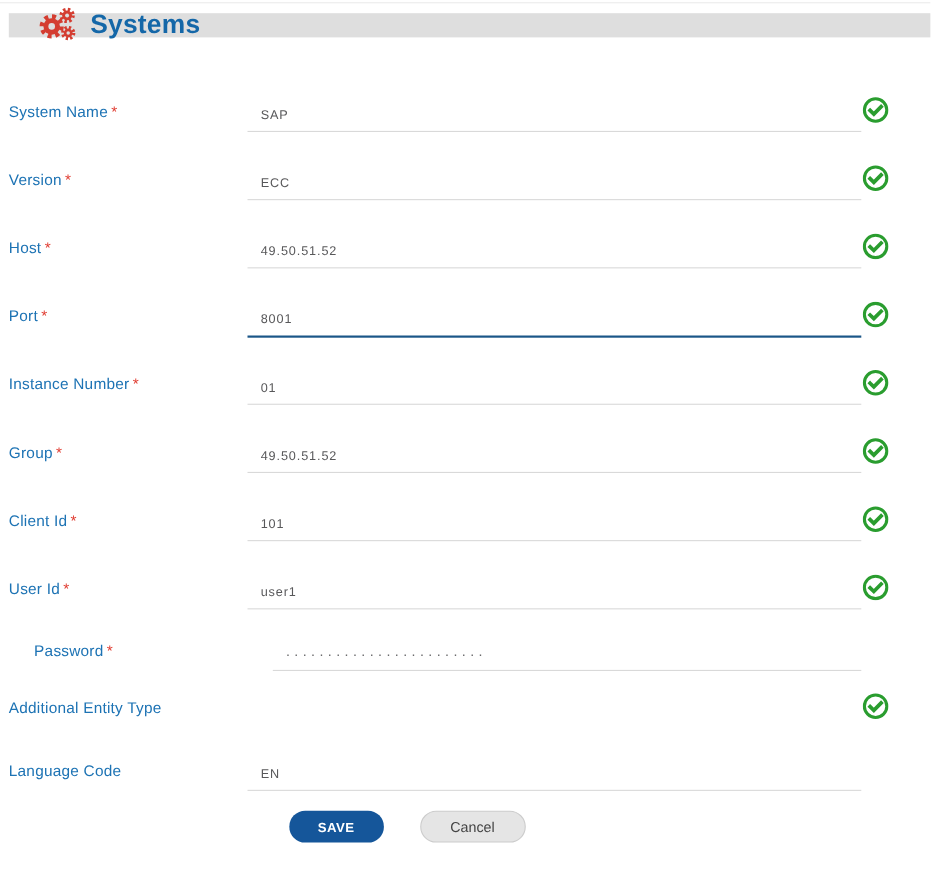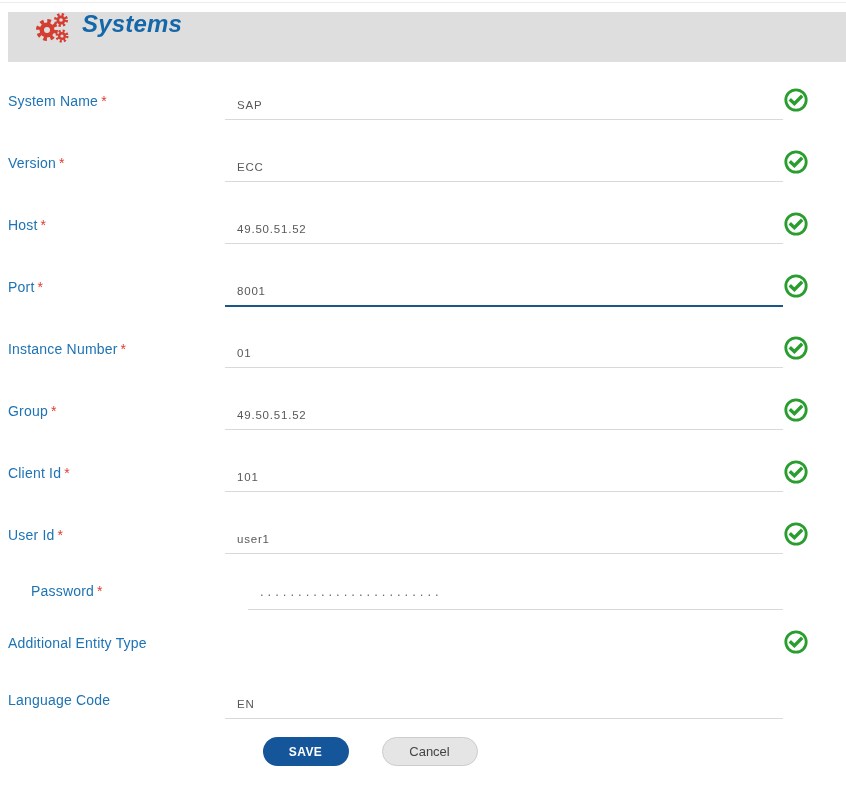--- a/index.html
+++ b/index.html
@@ -4,23 +4,23 @@
 <style>
   html,body{margin:0;padding:0;}
   body{
     width:846px;height:796px;position:relative;overflow:hidden;
     background:#ffffff;
     font-family:"Liberation Sans", sans-serif;
   }
   .top-hairline{position:absolute;top:2px;left:0;right:0;height:1px;background:#ececec;}
   
   .header-bar{
-    position:absolute;top:12px;left:8px;right:0;height:50px;
+    position:absolute;top:12px;left:8px;right:0;height:22px;
     background:var(--header-bg,#dedede);
-    display:flex;font-style:italic;
+    display:flex;align-items:center;
   }
   .gears{margin-left:24px;width:38px;height:34px;display:inline-block;}
   .page-title{
     margin:0 0 0 12px;font-size:24px;font-weight:600;
     color:var(--title-blue,#1467a8);letter-spacing:.2px;line-height:1;
   }
   
   .form{position:absolute;top:50px;left:0;right:0;padding-top:43px;}
   .row{position:relative;height:62px;padding-left:16px;}
   #rows .row:nth-child(8){height:56px;}

